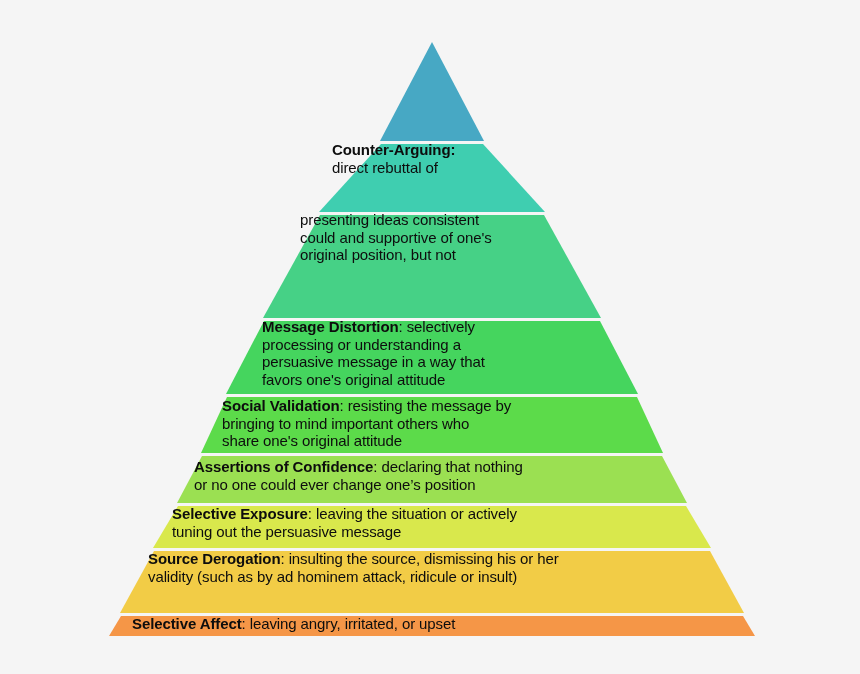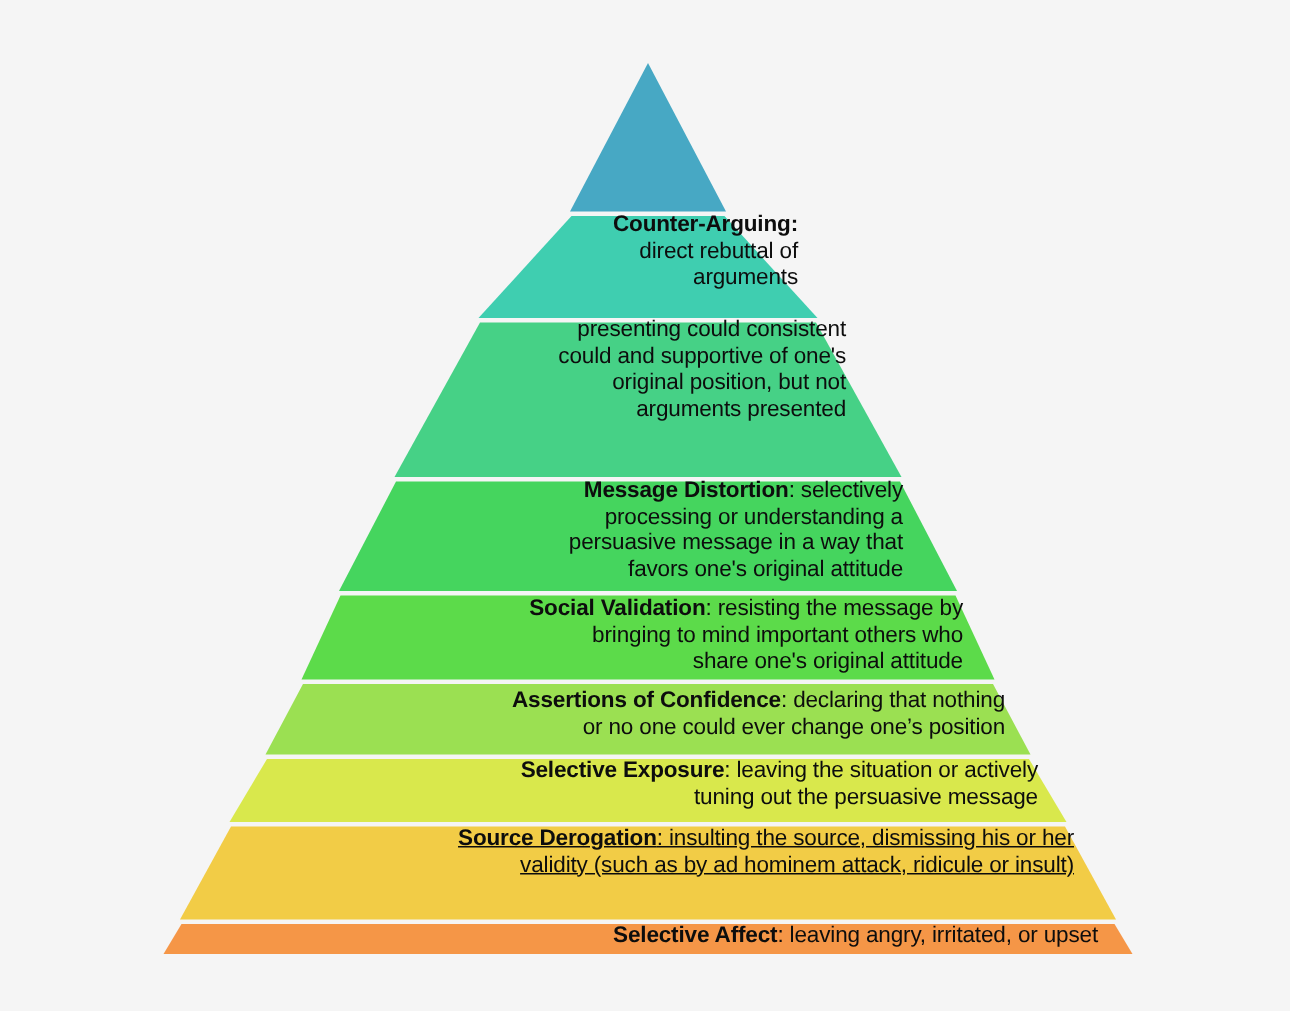--- a/index.html
+++ b/index.html
@@ -18,21 +18,21 @@
     width: 860px;
     height: 674px;
   }
   #pyramid-svg {
     position: absolute;
     left: 0;
     top: 0;
   }
   .tier-label {
     position: absolute;
-    text-align: right;
+    text-align: left;
     color: #0d0d0d;
     line-height: 1.18;
     letter-spacing: -0.1px;
     -webkit-font-smoothing: antialiased;
   }
   .tier-label .term {
     font-weight: bold;
   }
 </style>
 </head>
@@ -57,28 +57,26 @@
     <polygon points="178,506 686,506 711,548 153,548" fill="#d9e84c"></polygon>
 
     <polygon points="154,551 710,551 744,613 120,613" fill="#f2cc46"></polygon>
 
     <polygon points="121,616 743,616 755,636 109,636" fill="#f59647"></polygon>
   </svg>
 
   <div class="tier-label" style="left:332px; top:141px; width:200px; font-size:15px;">
     <div><span class="term">Counter-Arguing:</span></div>
     <div>direct rebuttal of</div>
-    <div>arguments</div>
   </div>
 
   <div class="tier-label" style="left:300px; top:211px; width:264px; font-size:15px;">
-    <div>presenting could consistent</div>
+    <div>presenting ideas consistent</div>
     <div>could and supportive of one's</div>
     <div>original position, but not</div>
-    <div>arguments presented</div>
   </div>
 
   <div class="tier-label" style="left:222px; top:397px; width:420px; font-size:15px;">
     <div>
       <span class="term">Social Validation</span><span>: resisting the message by</span>
     </div>
     <div>bringing to mind important others who</div>
     <div>share one's original attitude</div>
   </div>
 
@@ -98,21 +96,21 @@
     <div>tuning out the persuasive message</div>
   </div>
 
   <div class="tier-label" style="left:194px; top:458px; width:476px; font-size:15px;">
     <div>
       <span class="term">Assertions of Confidence</span><span>: declaring that nothing</span>
     </div>
     <div>or no one could ever change one’s position</div>
   </div>
 
-  <div class="tier-label" style="left:148px; top:550px; width:568px; font-size:15px;text-decoration:underline;">
+  <div class="tier-label" style="left:148px; top:550px; width:568px; font-size:15px;">
     <div>
       <span class="term">Source Derogation</span><span>: insulting the source, dismissing his or her</span>
     </div>
     <div>validity (such as by ad hominem attack, ridicule or insult)</div>
   </div>
 
   <div class="tier-label" style="left:132px; top:615px; width:600px; font-size:15px;">
     <div>
       <span class="term">Selective Affect</span><span>: leaving angry, irritated, or upset</span>
     </div>

